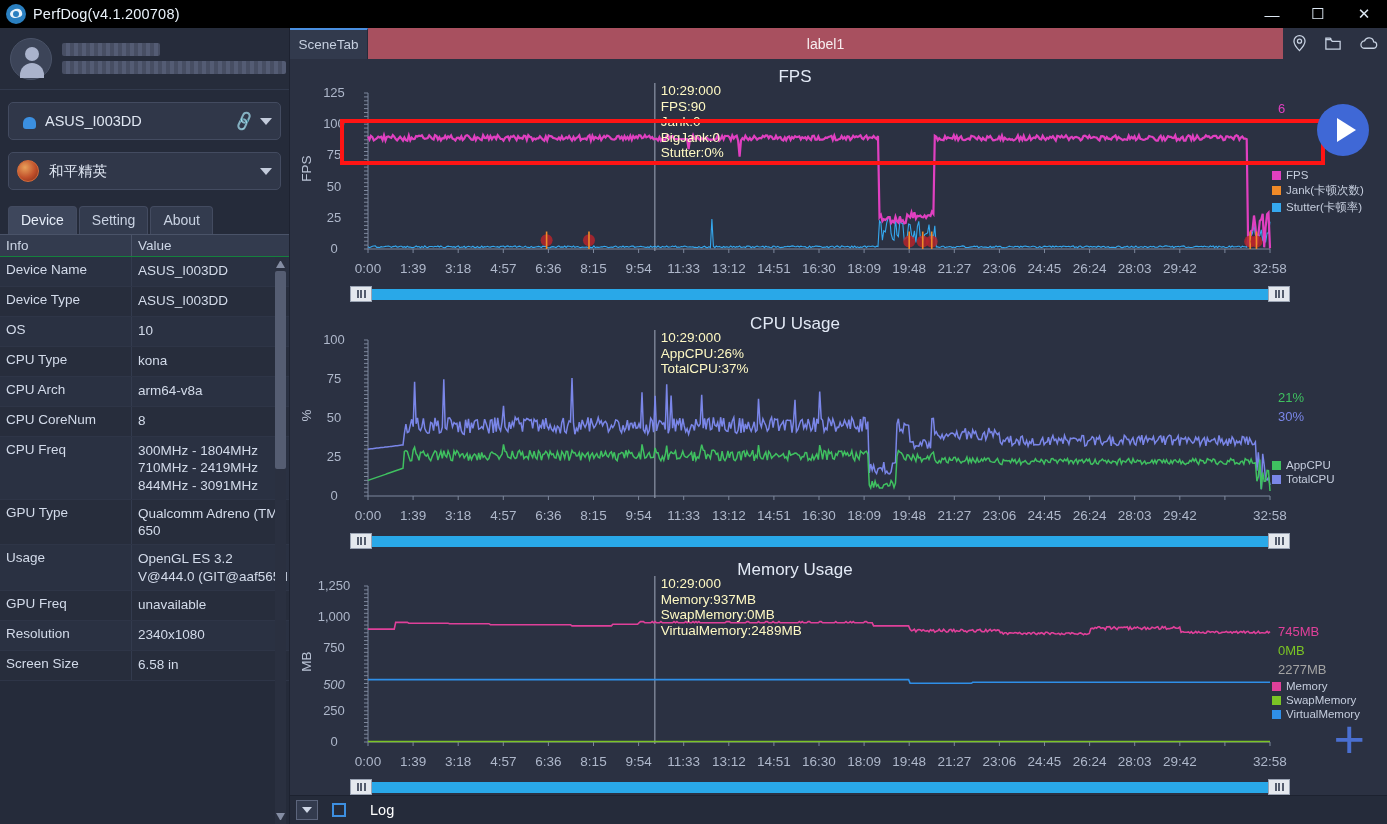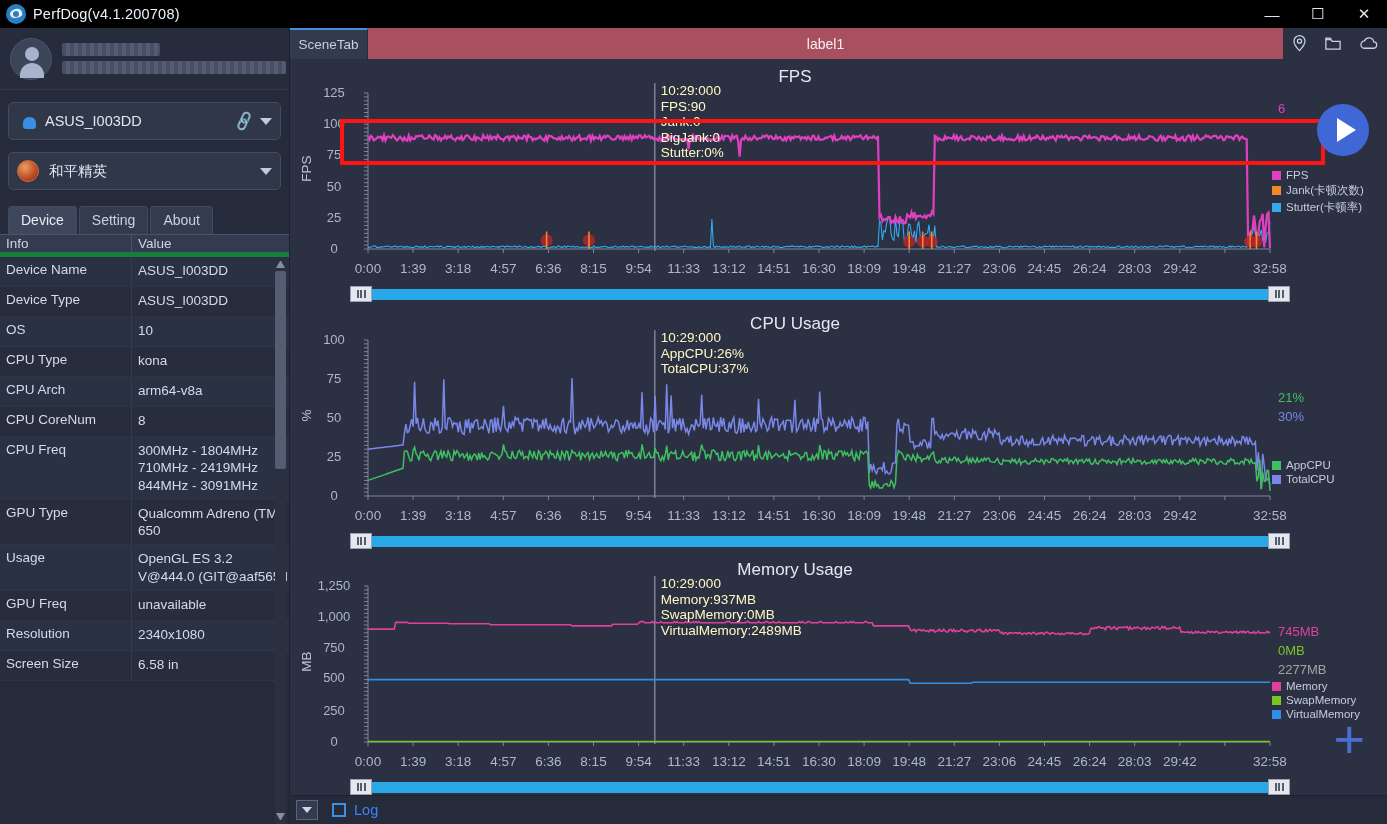--- a/index.html
+++ b/index.html
@@ -93,21 +93,21 @@
   .linkico { color:#4a8fe0; font-size:15px; transform: rotate(-20deg); }
   .tabs { display: flex; padding: 0 8px; gap: 2px; }
   .tab {
     padding: 5px 12px 6px 12px; font-size: 14px; color: #c9d2e2;
     background: #333b4e; border: 1px solid #434b60; border-bottom: none;
     border-radius: 4px 4px 0 0;
   }
   .tab.active { background: #3c4considered; background: #3e475c; color:#e6edf8; }
   .tblhead {
     display: flex; background: #333b4e; border-top: 1px solid #4a melhor;
-    border-top: 1px solid #4a5368; border-bottom: 5px solid #15803d;
+    border-top: 1px solid #4a5368; border-bottom: 1px solid #15803d;
     font-size: 13.5px; color: #cdd6e6; height: 23px; align-items: center;
   }
   .tblhead div { padding-left: 6px; }
   .col1 { width: 132px; flex: none; border-right: 1px solid #4a5368; height:100%; display:flex; align-items:center;}
   .col2 { flex: 1; height:100%; display:flex; align-items:center;}
   .tblwrap { flex: 1; overflow: hidden; position: relative; }
   .rows { }
   .row { display: flex; font-size: 13.5px; color: #d3dbea; border-bottom: 1px solid #2e3547; min-height: 30px; }
   .row:nth-child(odd) { background: #2a3142; }
   .row:nth-child(even) { background: #272d3c; }
@@ -148,21 +148,21 @@
   .plusbtn { position: absolute; right: 22px; bottom: 36px; z-index: 30;
     color: #4a6fd0; font-size: 54px; line-height: 40px; font-weight: 300; }
   .statusbar {
     height: 29px; background: #252b3a; display: flex; align-items: center;
     border-top: 1px solid #1d2230; position: relative;
   }
   .sb-drop { width: 22px; height: 20px; margin-left: 6px; border: 1px solid #5c657c;
     background:#333b4e; display:flex; align-items:center; justify-content:center; }
   .sb-drop i { width:0;height:0;border-left:5px solid transparent;border-right:5px solid transparent;border-top:6px solid #cfd7e6; }
   .sb-chk { width: 14px; height: 14px; border: 2px solid #3d8fe0; margin-left: 14px; }
-  .sb-log { color: #3b82f6; font-size: 14.5px; margin-left: 8px; }
+  .sb-log { color: #ffffff; font-size: 14.5px; margin-left: 24px; }
   .legend-box { position: absolute; font-size: 11.5px; color: #c5cddd; }
   .legend-row { display: flex; align-items: center; margin-bottom: 2px; white-space: nowrap; }
   .legend-sw { width: 9px; height: 9px; margin-right: 5px; flex: none; }
   .valtext { position: absolute; font-size: 13px; }
   .tooltipbox { position: absolute; color: #fef9c3; font-size: 13.5px; line-height: 15.5px; white-space: nowrap; }
   .axis-label { position: absolute; color: #b9c2d4; font-size: 13.5px;
     transform-origin: center; }
   .ticklbl { position: absolute; color: #aeb7ca; font-size: 13px; text-align: center; }
   .xtick { position: absolute; color: #aeb7ca; font-size: 13.5px; text-align: center; }
   .scrollstrip { position: absolute; height: 14px; display: flex; align-items: center; }
@@ -590,21 +590,21 @@
               <b></b>
               <b></b>
               <b></b>
             </div>
           </div>
         </div>
         <div class="chartblock" style="position: absolute; left: 0px; top: 493px; width: 1097px; height: 247px;">
           <div class="chart-title" style="position: absolute; left: 0px; top: 8px; width: 1010px;">Memory Usage</div>
           <div class="ticklbl" style="left: 16px; top: 182px; width: 56px;">0</div>
           <div class="ticklbl" style="left: 16px; top: 150.8px; width: 56px;">250</div>
-          <div class="ticklbl" style="left: 16px; top: 118px; width: 56px;">500</div>
+          <div class="ticklbl" style="left: 16px; top: 125px; width: 56px; font-style: italic;">500</div>
           <div class="ticklbl" style="left: 16px; top: 88.4px; width: 56px;">750</div>
           <div class="ticklbl" style="left: 16px; top: 57.2px; width: 56px;">1,000</div>
           <div class="ticklbl" style="left: 16px; top: 26px; width: 56px;">1,250</div>
           <div class="axis-label" style="left: -4px; top: 102px; width: 40px; text-align: center; transform: rotate(-90deg);">MB</div>
           <div class="xtick" style="left: 50px; top: 202px; width: 56px;">0:00</div>
           <div class="xtick" style="left: 95.1px; top: 202px; width: 56px;">1:39</div>
           <div class="xtick" style="left: 140.2px; top: 202px; width: 56px;">3:18</div>
           <div class="xtick" style="left: 185.3px; top: 202px; width: 56px;">4:57</div>
           <div class="xtick" style="left: 230.4px; top: 202px; width: 56px;">6:36</div>
           <div class="xtick" style="left: 275.5px; top: 202px; width: 56px;">8:15</div>

